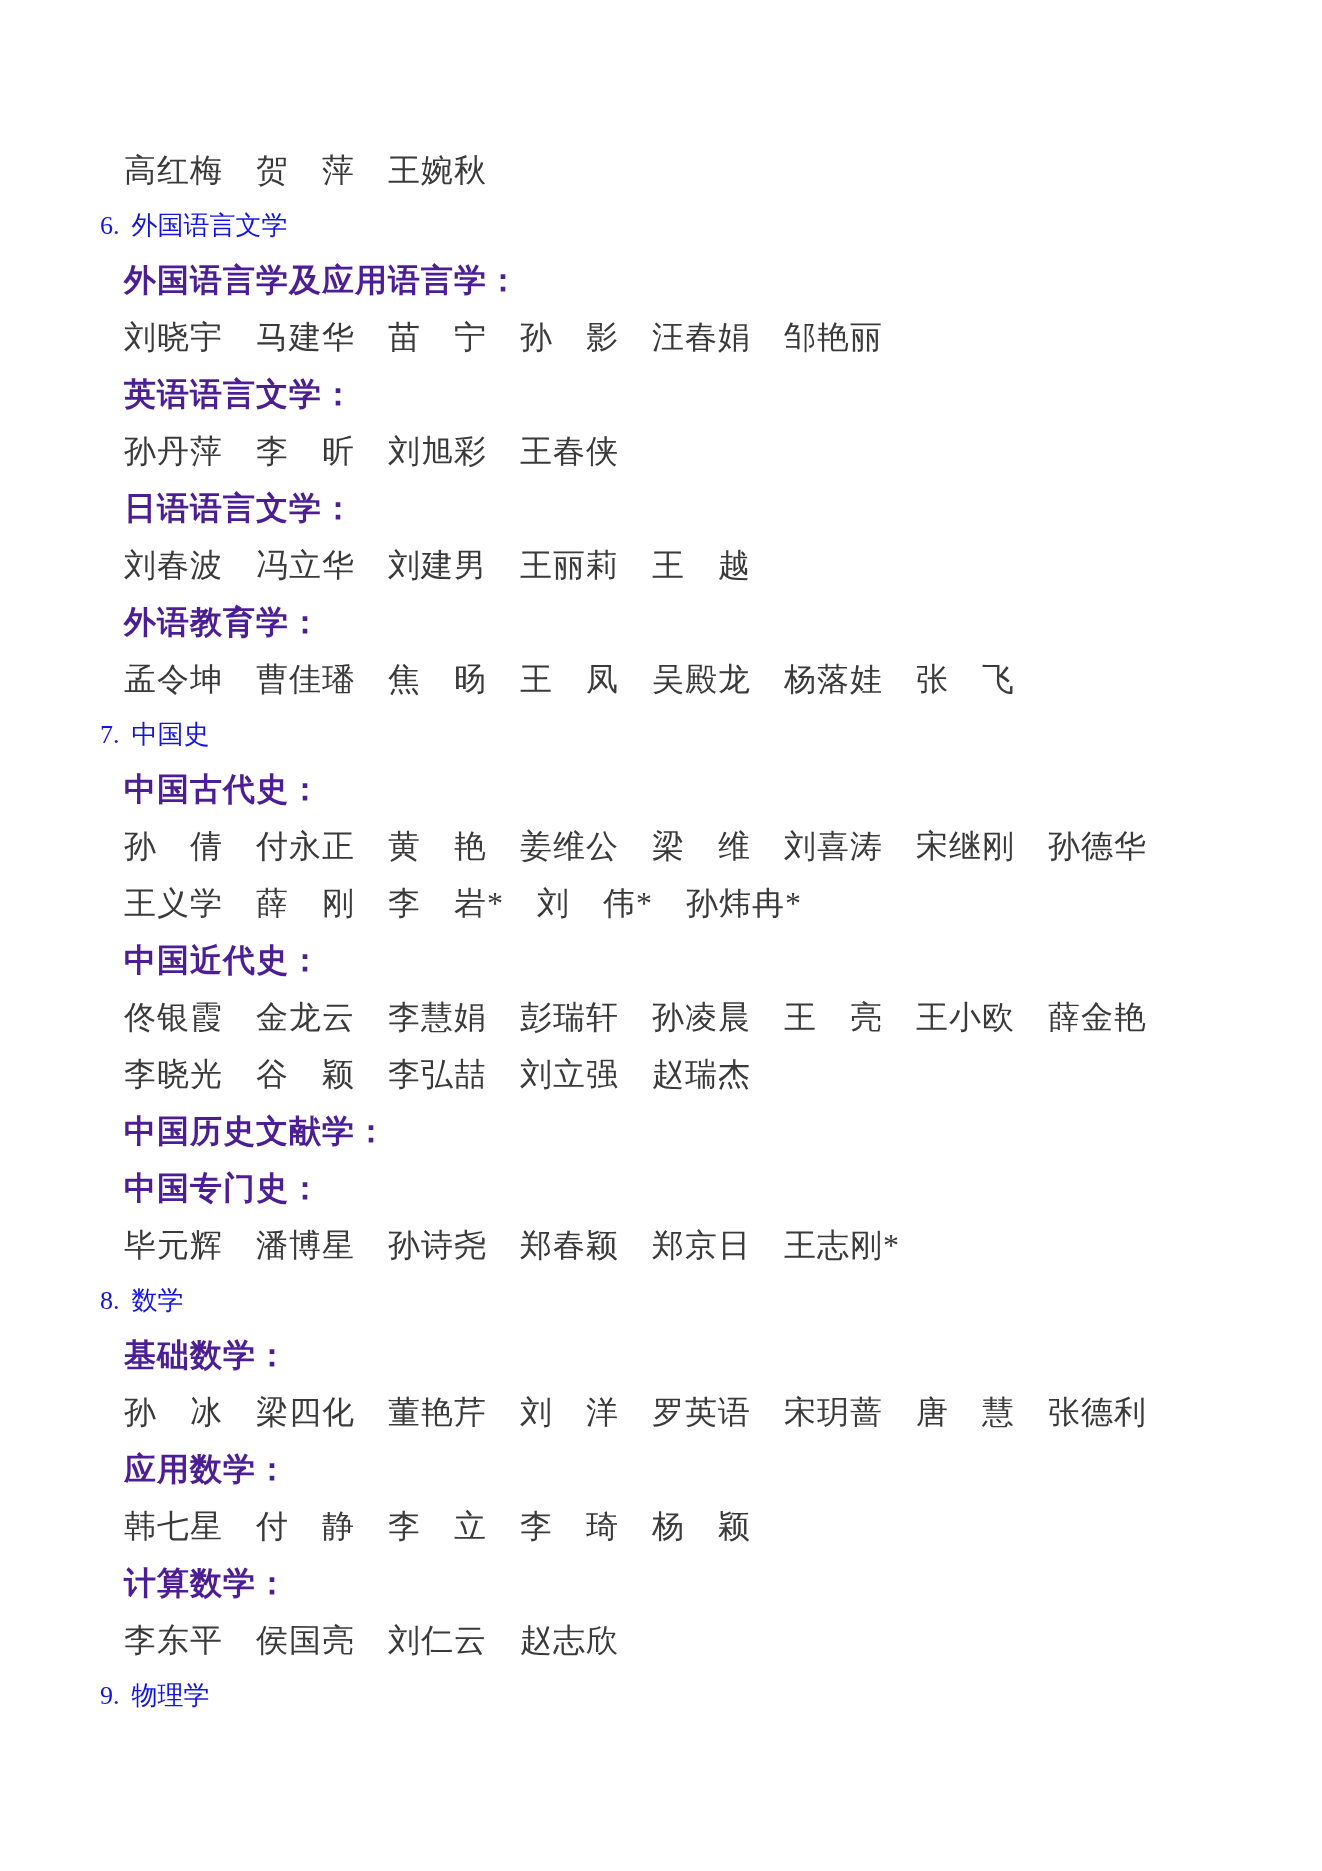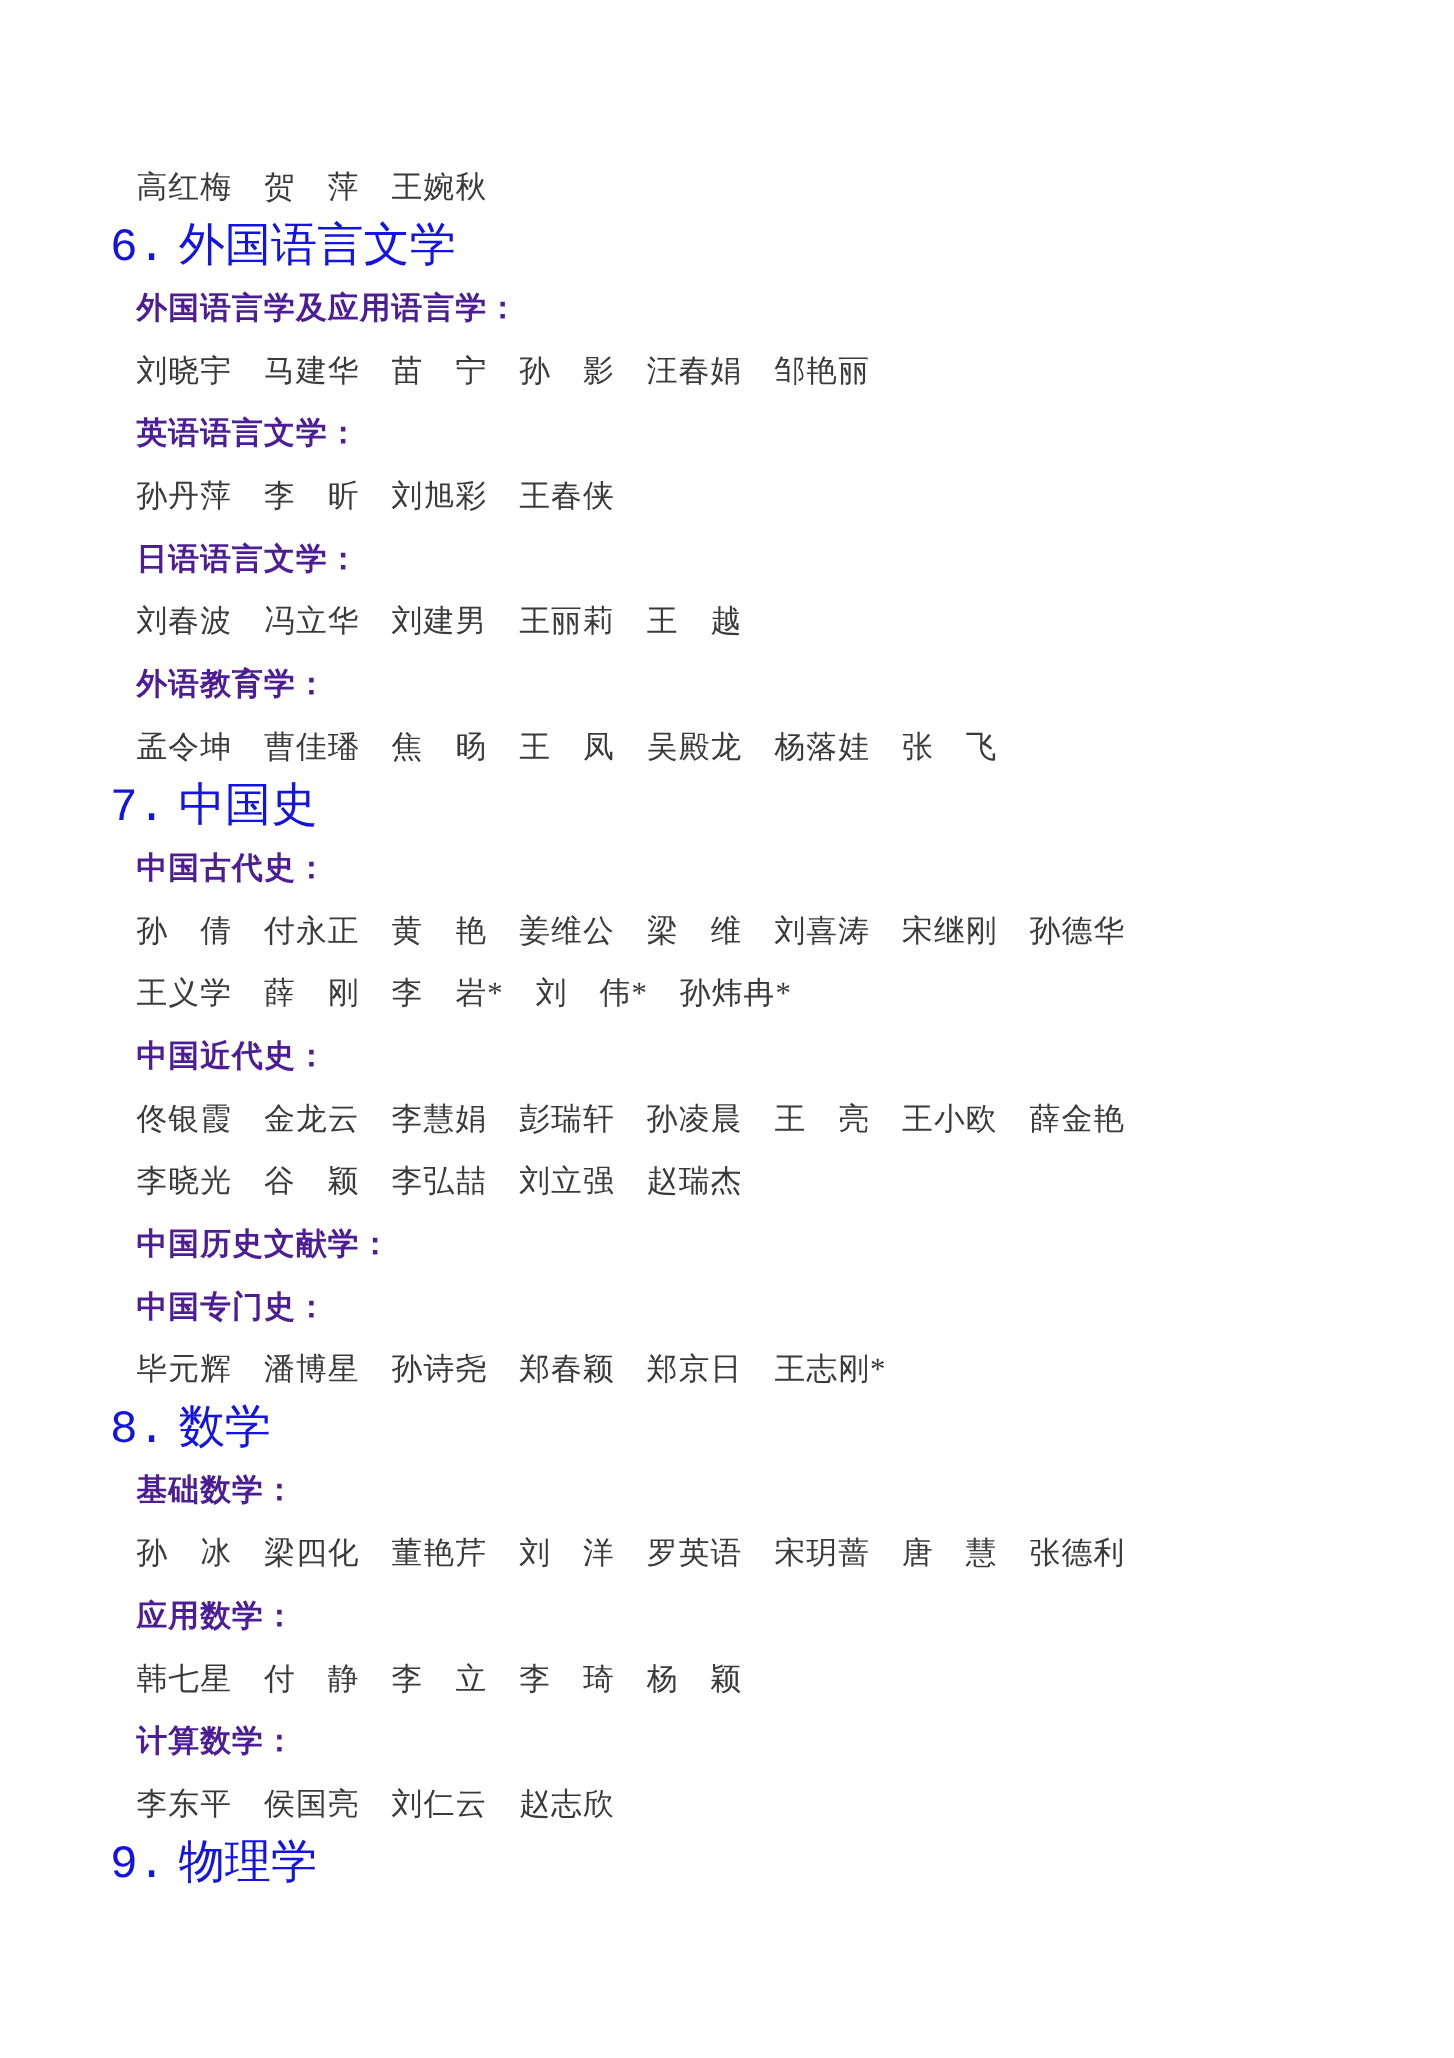--- a/index.html
+++ b/index.html
@@ -8,39 +8,39 @@
     font-family: "Liberation Serif", "DejaVu Serif", serif;
     position: relative;
     color: #2e2e2e;
   }
   .doc {
     position: absolute;
     left: 100px; top: 142px; right: 70px;
   }
   .row {
     height: 57px; line-height: 57px;
-    font-size: 28px;
+    font-size: 32px;
     white-space: nowrap;
   }
   .names {
     padding-left: 24px;
     color: #3a3a3a;
     letter-spacing: 1px;
   }
   .sublabel {
     padding-left: 24px;
     font-weight: bold;
     color: #4c1d95;
     letter-spacing: 1px;
   }
   .section-head {
     height: 53px; line-height: 53px;
-    font-size: 42px;
+    font-size: 26px;
     color: var(--accent, #1414e0);
-    font-family: Liberation Mono, monospace;
+    font-family: Liberation Serif, serif;
     font-weight: 500;
     white-space: nowrap;
   }
   .section-head .num {
     display: inline-block;
     margin-right: 12px;
     font-weight: 400;
   }
 </style>
 </head>

